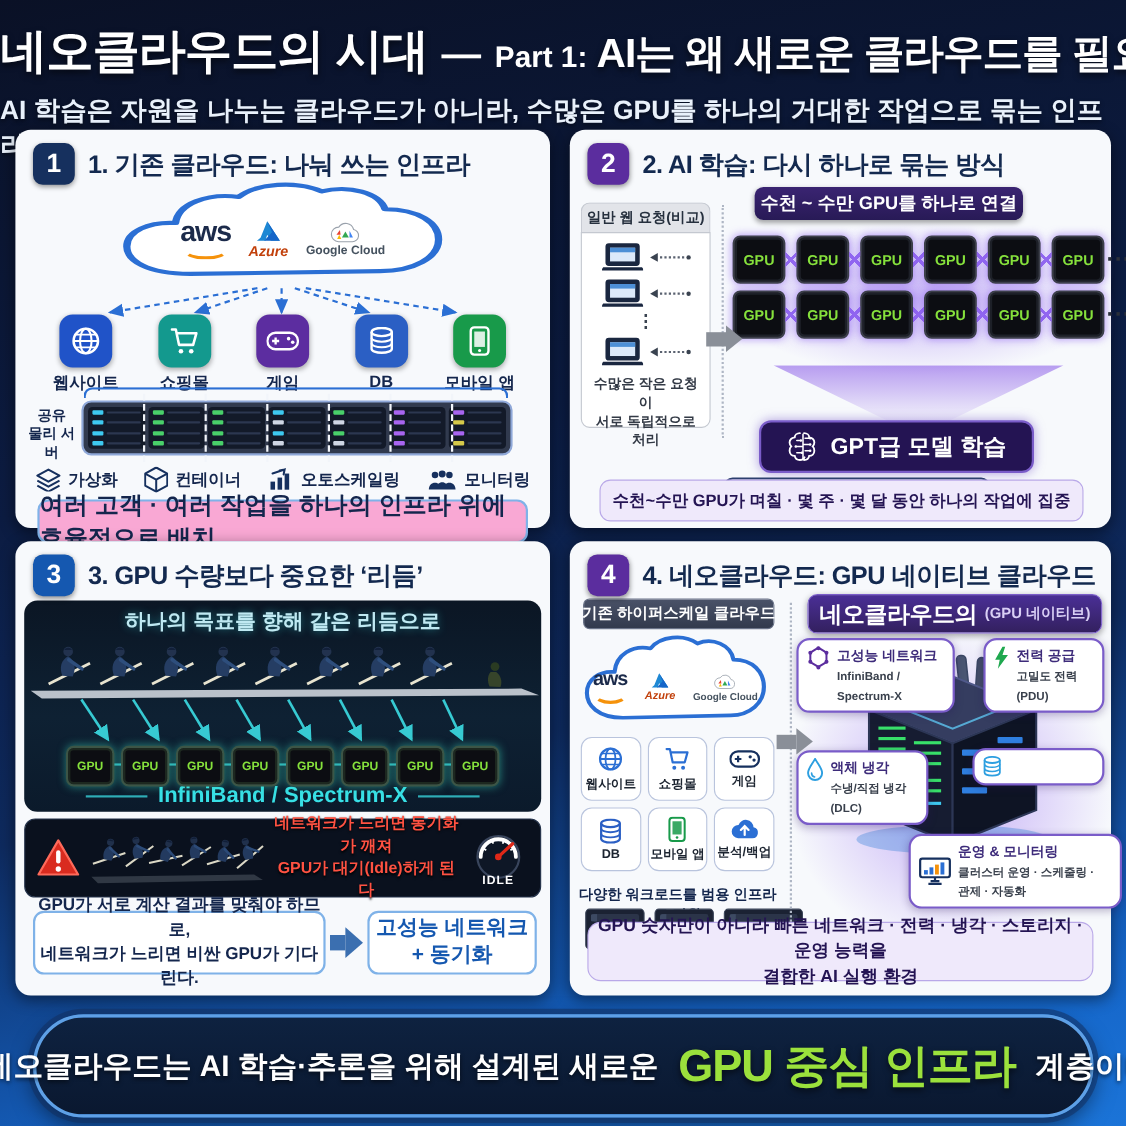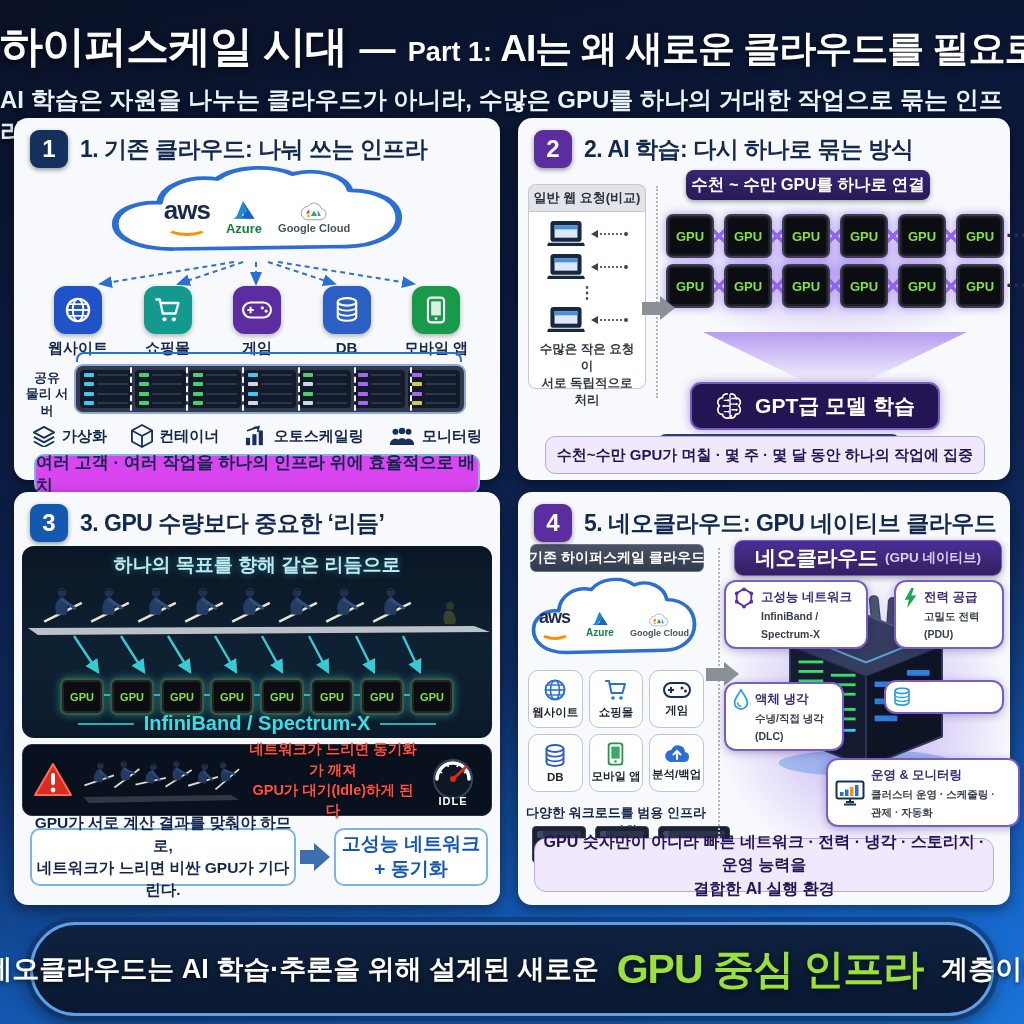--- a/index.html
+++ b/index.html
@@ -22,21 +22,21 @@
   .phead{position:absolute;top:12px;left:16px;display:flex;align-items:center;gap:12px;z-index:5;}
   .pbadge{width:38px;height:38px;border-radius:9px;color:#fff;font-size:24px;font-weight:800;display:flex;align-items:center;justify-content:center;box-shadow:0 2px 5px rgba(0,0,0,.4);}
   .b-navy{background:#16305e;} .b-purple{background:#5b2d9e;} .b-blue{background:#1558b0;}
   .ptitle{font-size:23px;font-weight:800;color:#13294f;letter-spacing:-.5px;white-space:nowrap;}
   
   .providers{display:flex;align-items:center;gap:16px;}
   .aws-wrap{display:flex;flex-direction:column;align-items:center;}
   .aws-txt{font-size:26px;font-weight:800;color:#1b2a4a;line-height:.8;letter-spacing:-1px;}
   .aws-smile{width:34px;height:10px;border:3px solid transparent;border-bottom:3px solid #f5920b;border-radius:50%;}
   .az{display:flex;flex-direction:column;align-items:center;gap:1px;}
-  .az-label{font-size:13px;font-weight:700;color:#15803d;}
+  .az-label{font-size:13px;font-weight:700;color:#c2410c;font-style:italic;}
   .gc{display:flex;flex-direction:column;align-items:center;gap:1px;text-align:right;}
   .gc-label{font-size:11px;font-weight:700;color:#45525f;white-space:nowrap;}
   .providers.small .aws-txt{font-size:18px;} .providers.small .aws-smile{width:24px;}
   .providers.small .az-label{font-size:10px;} .providers.small .gc-label{font-size:9px;}
   
   .cloud-zone{position:absolute;display:flex;align-items:center;justify-content:center;}
   .cloud-svg{position:absolute;inset:0;width:100%;height:100%;}
   #p1-cloud{left:88px;top:46px;width:310px;height:100px;}
   #p1-fan{position:absolute;left:24px;top:142px;width:440px;height:30px;}
   .apps-row{position:absolute;left:22px;right:22px;top:168px;display:flex;justify-content:space-between;}
@@ -47,21 +47,21 @@
   .rack{position:absolute;left:60px;top:246px;width:392px;height:50px;background:#313a4e;border:2px solid #8fa8d8;border-radius:9px;display:flex;gap:3px;padding:4px;box-sizing:border-box;}
   .srv{flex:1;background:#10territory;background:#131a29;border-radius:4px;padding:3px 4px;display:flex;flex-direction:column;justify-content:space-between;}
   .slot{display:flex;align-items:center;gap:3px;}
   .light{width:10px;height:4px;border-radius:1px;flex:0 0 auto;}
   .slotline{flex:1;height:2px;background:#2c3granite;background:#2c3750;border-radius:1px;}
   .rack-sep{position:absolute;top:240px;height:62px;border-left:2px dashed #f2f5fa;width:0;z-index:4;}
   .rack-label{position:absolute;left:10px;top:252px;width:46px;font-size:13px;font-weight:800;color:#14264d;white-space:pre-line;line-height:1.25;text-align:center;}
   .feat-row{position:absolute;left:18px;right:18px;top:306px;display:flex;justify-content:space-between;align-items:center;}
   .feat{display:flex;align-items:center;gap:6px;color:#16305e;}
   .feat-lb{font-size:15px;font-weight:800;color:#14264d;white-space:nowrap;}
-  .callout{position:absolute;left:20px;right:20px;top:336px;height:36px;background:#d946ef;border:2px solid #7fb2e8;border-radius:10px;display:flex;align-items:center;justify-content:center;font-size:17px;font-weight:800;color:#14264d;}
+  .callout{position:absolute;left:20px;right:20px;top:336px;height:36px;background:#f9a8d4;border:2px solid #7fb2e8;border-radius:10px;display:flex;align-items:center;justify-content:center;font-size:22px;font-weight:800;color:#14264d;}
   
   .req-card{position:absolute;left:10px;top:66px;width:118px;}
   .req-head{background:#e2e4e9;border:1.5px solid #c4c8d0;border-bottom:none;border-radius:8px 8px 0 0;font-size:13px;font-weight:800;color:#26303e;text-align:center;padding:4px 2px;white-space:nowrap;}
   .req-body{background:#fff;border:1.5px solid #c4c8d0;border-radius:0 0 8px 8px;padding:8px 6px 6px;display:flex;flex-direction:column;align-items:center;gap:6px;height:178px;box-sizing:border-box;}
   .req-row{display:flex;align-items:center;gap:6px;}
   .req-arrow{display:flex;align-items:center;gap:2px;}
   .tri-left{width:0;height:0;border-top:4px solid transparent;border-bottom:4px solid transparent;border-right:7px solid #3a4350;}
   .dotline{width:22px;border-top:2px dotted #5a6270;}
   .enddot{width:4px;height:4px;border-radius:50%;background:#3a4350;}
   .vdots{font-size:16px;font-weight:800;color:#3a4350;line-height:.9;}
@@ -317,21 +317,21 @@
         </g>
       <line x1="28" y1="26" x2="41" y2="14" stroke="#e02818" stroke-width="3" stroke-linecap="round"></line>
       <circle cx="28" cy="26" r="3" fill="#e02818"></circle>
     </symbol>
   </defs>
 </svg>
 
 <div class="page">
 
   <div class="hd">
-    <span class="t1">하이퍼스케일 시대</span>
+    <span class="t1">네오클라우드의 시대</span>
     <span class="sep">—</span>
     <span class="part">Part 1:</span>
     <span class="t2">AI는 왜 새로운 클라우드를 필요로 했나</span>
   </div>
   <div class="hd-sub">AI 학습은 자원을 나누는  클라우드가 아니라,   수많은 GPU를 하나의 거대한 작업으로 묶는 인프라를 요구했다.</div>
 
   <div class="panel" id="p1">
     <div class="phead">
       <div class="pbadge b-navy">1</div>
       <div class="ptitle">1. 기존 클라우드: 나눠 쓰는 인프라</div>
@@ -758,21 +758,21 @@
           <span class="head"></span>
         </div>
       <div class="sol-box">고성능 네트워크
 + 동기화</div>
     </div>
   </div>
 
   <div class="panel" id="p4">
     <div class="phead">
       <div class="pbadge b-purple">4</div>
-      <div class="ptitle">5. 네오클라우드:  GPU 네이티브 클라우드</div>
+      <div class="ptitle">4. 네오클라우드:  GPU 네이티브 클라우드</div>
     </div>
     <div class="hs-tab">기존 하이퍼스케일 클라우드</div>
     <div class="cloud-zone" id="p4-cloud">
       <svg class="cloud-svg" viewBox="0 0 140 80" preserveAspectRatio="none">
           <use href="#sym-cloudline"></use>
         </svg>
       <div class="providers small" style="position:relative;top:4px">
         <span class="aws-wrap">
           <span class="aws-txt">aws</span>
             <span class="aws-smile"></span>
@@ -846,21 +846,21 @@
           <i></i>
           <i></i>
         </span>
     </div>
     <div class="vdivider" id="p4-div"></div>
     <div class="garrow" id="p4-arrow">
         <span class="tail"></span>
         <span class="head"></span>
       </div>
     <div class="neo-banner">
-      <span class="m">네오클라우드</span>
+      <span class="m">네오클라우드의</span>
       <span class="s">(GPU 네이티브)</span>
     </div>
     <div class="cube-zone">
       <svg class="cube-svg" width="200" height="190" viewBox="0 0 210 200">
           <use href="#sym-cube"></use>
         </svg>
       <div class="co-card" id="co-net">
         <svg width="22" height="22" viewBox="0 0 24 24" style="color:#5b2d9e;flex:0 0 auto">
             <use href="#sym-hex"></use>
           </svg>

